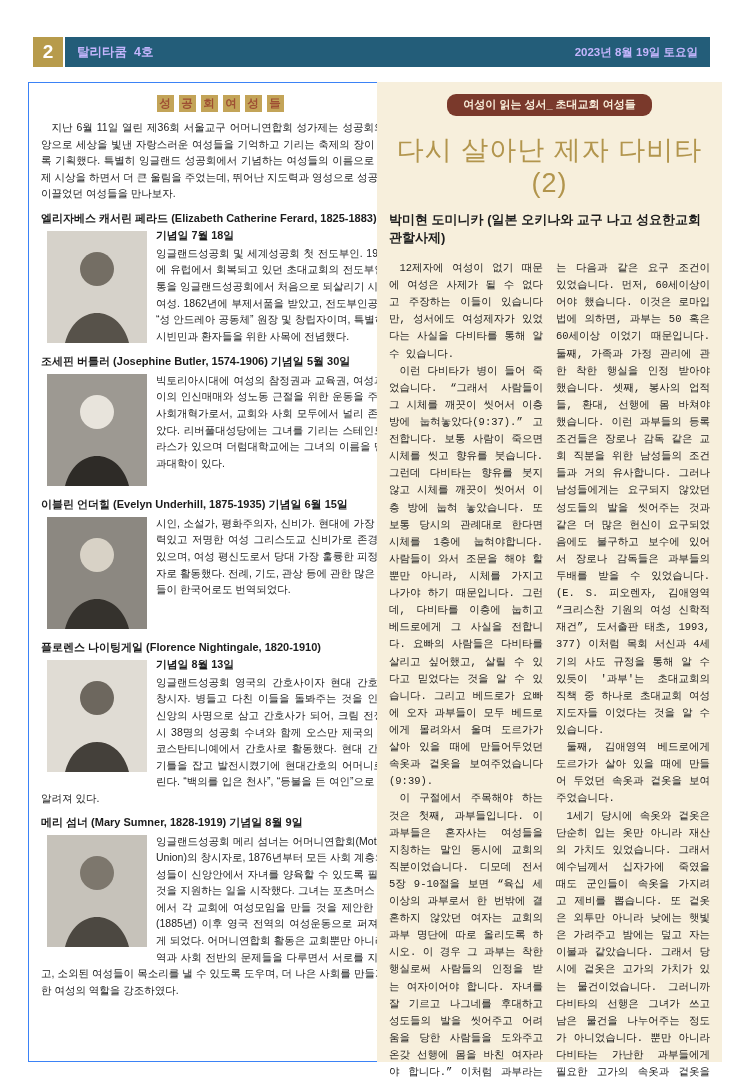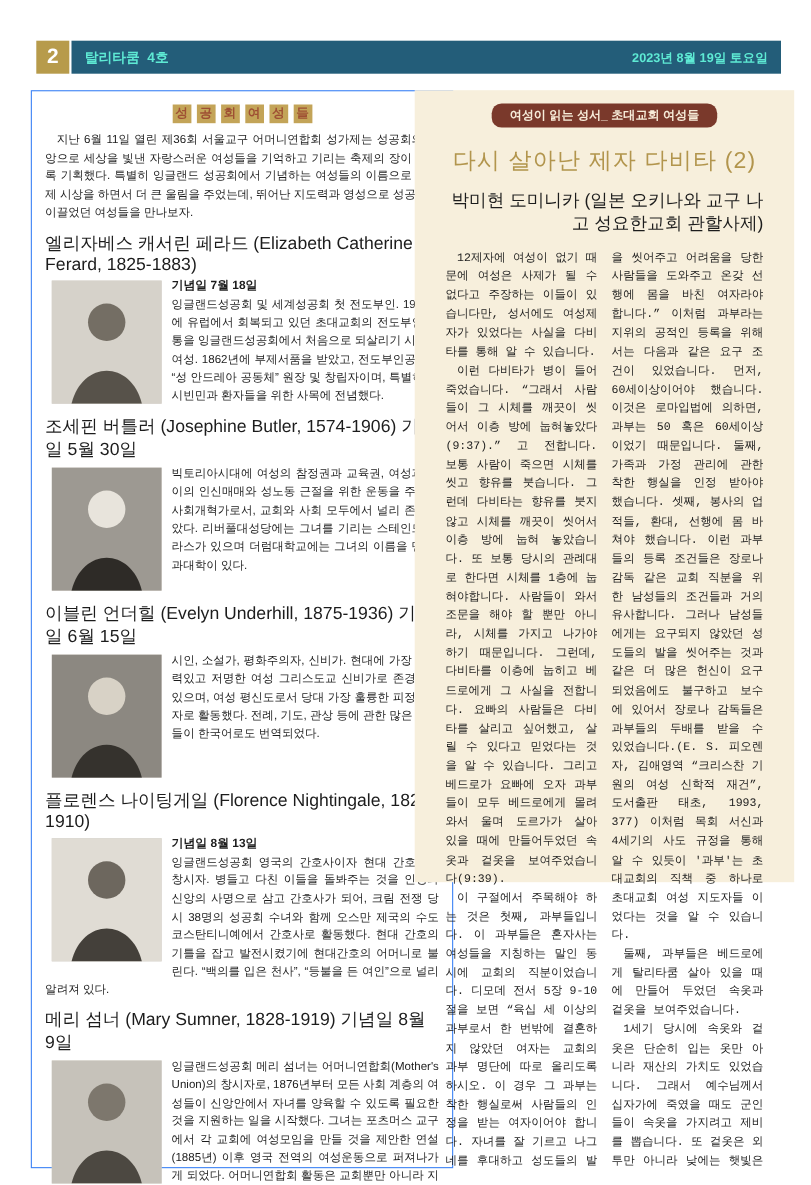--- a/index.html
+++ b/index.html
@@ -5,56 +5,56 @@
   html,body{margin:0;padding:0;}
   body{
     width:737px;height:1077px;position:relative;background:#ffffff;
     font-family:"Liberation Sans","DejaVu Sans",sans-serif;color:#1c1c1c;
     overflow:hidden;
   }
   
   .topbar{position:absolute;left:33px;top:37px;width:677px;height:30px;display:flex;}
   .pagenum{width:30px;height:30px;background:#b79b4b;color:#ffffff;font-size:19px;font-weight:bold;
     display:flex;align-items:center;justify-content:center;}
-  .bar{flex:1;margin-left:2px;background:#235d79;color:#5eead4;display:flex;align-items:center;
+  .bar{flex:1;margin-left:2px;background:#235d79;color:#c4b5fd;display:flex;align-items:center;
     justify-content:space-between;padding:0 12px;}
   .masthead{font-weight:bold;font-size:12.5px;white-space:pre;}
   .issuedate{font-size:11.5px;font-weight:bold;}
 
   
   .left-col{position:absolute;left:28px;top:82px;width:384px;height:980px;background:#ffffff;
     border:1px solid #3b82f6;box-sizing:border-box;padding:9px 12px;}
-  .right-col{position:absolute;left:377px;top:82px;width:345px;height:720px;background:#f7efdc;
-    box-sizing:border-box;padding:10px 28px;}
+  .right-col{position:absolute;left:377px;top:82px;width:345px;height:980px;background:#f7efdc;
+    box-sizing:border-box;padding:10px 12px;}
 
   
   .sec-title{text-align:center;margin:1px 0 7px;}
   .sec-title .ch{display:inline-block;width:17px;height:17px;line-height:17px;margin:0 2.5px;
     background:#c3a458;color:#9e4f33;font-weight:bold;font-size:11.5px;text-align:center;}
   .intro{font-size:10.5px;line-height:1.58;text-align:justify;text-indent:1em;margin:0 0 9px;}
   .bio{margin-bottom:8px;overflow:hidden;}
-  .bio h3{font-size:16px;margin:0 0 3px;font-weight:normal;}
+  .bio h3{font-size:11px;margin:0 0 3px;font-weight:bold;}
   .photo{float:left;width:100px;height:112px;margin:2px 9px 3px 6px;background:#d2cec6;}
   .photo svg{display:block;width:100%;height:100%;}
   .photo .bg{fill:#d6d2ca}.photo .head{fill:#746e64}.photo .torso{fill:#57524a}
   .photo.p2 .bg{fill:#9d9992}.photo.p2 .head{fill:#e8e4dc}.photo.p2 .torso{fill:#2e2b27}
   .photo.p3 .bg{fill:#8c8881}.photo.p3 .head{fill:#d8d2c6}.photo.p3 .torso{fill:#35322d}
   .photo.p4 .bg{fill:#e0dcd4}.photo.p4 .head{fill:#6d675e}.photo.p4 .torso{fill:#44403a}
   .photo.p5 .bg{fill:#c6c2ba}.photo.p5 .head{fill:#7d776d}.photo.p5 .torso{fill:#4c4841}
   .dateline{font-weight:bold;font-size:10.8px;margin:0 0 2px;}
   .dateline:empty{display:none;}
   .bio-body{font-size:10.5px;line-height:1.58;text-align:justify;margin:0;}
 
   
   .badge-wrap{text-align:center;margin-top:2px;}
   .badge{display:inline-block;background:#7a392b;color:#f7ecd9;font-size:11px;font-weight:bold;
     padding:3px 16px 4px;border-radius:9px;}
-  .art-title{text-align:center;font-size:21px;color:#b2954d;letter-spacing:1px;margin:16px 0 12px;
+  .art-title{text-align:center;font-size:27px;color:#b2954d;letter-spacing:1px;margin:16px 0 12px;
     font-weight:normal;}
-  .author{text-align:right;font-size:16px;font-weight:normal;margin:0 0 13px;}
+  .author{text-align:left;font-size:13px;font-weight:bold;margin:0 0 13px;}
   .art-body{column-count:2;column-gap:13px;height:846px;overflow:hidden;font-size:10.5px;
     line-height:1.63;text-align:justify;}
   .art-body p{margin:0;text-indent:1em;font-family:Liberation Mono, monospace;}
 </style>
 </head>
 <body>
 
 <div class="topbar">
   <div class="pagenum">2</div>
   <div class="bar">
@@ -90,21 +90,21 @@
           <rect class="bg" width="100" height="112"></rect>
           <circle class="head" cx="50" cy="38" r="17"></circle>
           <path class="torso" d="M18 112 C 28 72 72 72 82 112 Z"></path>
         </svg>
     </div>
 
     <p class="bio-body">빅토리아시대에 여성의 참정권과 교육권, 여성과 아이의 인신매매와 성노동 근절을 위한 운동을 주도한 사회개혁가로서, 교회와 사회 모두에서 널리 존경받았다. 리버풀대성당에는 그녀를 기리는 스테인드 글라스가 있으며 더럼대학교에는 그녀의 이름을 딴 단과대학이 있다.</p>
   </div>
 
   <div class="bio">
-    <h3>이블린 언더힐 (Evelyn Underhill, 1875-1936) 기념일 6월 15일</h3>
+    <h3>이블린 언더힐 (Evelyn Underhill, 1875-1935) 기념일 6월 15일</h3>
     <div class="photo p3">
       <svg viewBox="0 0 100 112" preserveAspectRatio="none">
           <rect class="bg" width="100" height="112"></rect>
           <circle class="head" cx="50" cy="38" r="17"></circle>
           <path class="torso" d="M18 112 C 28 72 72 72 82 112 Z"></path>
         </svg>
     </div>
 
     <p class="bio-body">시인, 소설가, 평화주의자, 신비가. 현대에 가장 영향력있고 저명한 여성 그리스도교 신비가로 존경받고 있으며, 여성 평신도로서 당대 가장 훌륭한 피정인도자로 활동했다. 전례, 기도, 관상 등에 관한 많은 저술들이 한국어로도 번역되었다.</p>
   </div>
@@ -140,17 +140,17 @@
 <div class="right-col">
   <div class="badge-wrap">
     <span class="badge">여성이 읽는 성서_ 초대교회 여성들</span>
   </div>
   <h1 class="art-title">다시 살아난 제자 다비타 (2)</h1>
   <p class="author">박미현 도미니카 (일본 오키나와 교구 나고 성요한교회 관할사제)</p>
   <div class="art-body">
     <p>12제자에 여성이 없기 때문에 여성은 사제가 될 수 없다고 주장하는 이들이 있습니다만, 성서에도 여성제자가 있었다는 사실을 다비타를 통해 알 수 있습니다.</p>
     <p>이런 다비타가 병이 들어 죽었습니다. “그래서 사람들이 그 시체를 깨끗이 씻어서 이층 방에 눕혀놓았다(9:37).” 고 전합니다. 보통 사람이 죽으면 시체를 씻고 향유를 붓습니다. 그런데 다비타는 향유를 붓지 않고 시체를 깨끗이 씻어서 이층 방에 눕혀 놓았습니다. 또 보통 당시의 관례대로 한다면 시체를 1층에 눕혀야합니다. 사람들이 와서 조문을 해야 할 뿐만 아니라, 시체를 가지고 나가야 하기 때문입니다. 그런데, 다비타를 이층에 눕히고 베드로에게 그 사실을 전합니다. 요빠의 사람들은 다비타를 살리고 싶어했고, 살릴 수 있다고 믿었다는 것을 알 수 있습니다. 그리고 베드로가 요빠에 오자 과부들이 모두 베드로에게 몰려와서 울며 도르가가 살아 있을 때에 만들어두었던 속옷과 겉옷을 보여주었습니다(9:39).</p>
     <p>이 구절에서 주목해야 하는 것은 첫째, 과부들입니다. 이 과부들은 혼자사는 여성들을 지칭하는 말인 동시에 교회의 직분이었습니다. 디모데 전서 5장 9-10절을 보면 “육십 세 이상의 과부로서 한 번밖에 결혼하지 않았던 여자는 교회의 과부 명단에 따로 올리도록 하시오. 이 경우 그 과부는 착한 행실로써 사람들의 인정을 받는 여자이어야 합니다. 자녀를 잘 기르고 나그네를 후대하고 성도들의 발을 씻어주고 어려움을 당한 사람들을 도와주고 온갖 선행에 몸을 바친 여자라야 합니다.” 이처럼 과부라는 지위의 공적인 등록을 위해서는 다음과 같은 요구 조건이 있었습니다. 먼저, 60세이상이어야 했습니다. 이것은 로마입법에 의하면, 과부는 50 혹은 60세이상 이었기 때문입니다. 둘째, 가족과 가정 관리에 관한 착한 행실을 인정 받아야 했습니다. 셋째, 봉사의 업적들, 환대, 선행에 몸 바쳐야 했습니다. 이런 과부들의 등록 조건들은 장로나 감독 같은 교회 직분을 위한 남성들의 조건들과 거의 유사합니다. 그러나 남성들에게는 요구되지 않았던 성도들의 발을 씻어주는 것과 같은 더 많은 헌신이 요구되었음에도 불구하고 보수에 있어서 장로나 감독들은 과부들의 두배를 받을 수 있었습니다.(E. S. 피오렌자, 김애영역 “크리스찬 기원의 여성 신학적 재건”, 도서출판 태초, 1993, 377) 이처럼 목회 서신과 4세기의 사도 규정을 통해 알 수 있듯이 '과부'는 초대교회의 직책 중 하나로 초대교회 여성 지도자들 이었다는 것을 알 수 있습니다.</p>
-    <p>둘째, 과부들은 베드로에게 탈리타쿰 살아 있을 때에 만들어 두었던 속옷과 겉옷을 보여주었습니다.</p>
+    <p>둘째, 김애영역 베드로에게 도르가가 살아 있을 때에 만들어 두었던 속옷과 겉옷을 보여주었습니다.</p>
     <p>1세기 당시에 속옷와 겉옷은 단순히 입는 옷만 아니라 재산의 가치도 있었습니다. 그래서 예수님께서 십자가에 죽였을 때도 군인들이 속옷을 가지려고 제비를 뽑습니다. 또 겉옷은 외투만 아니라 낮에는 햇빛은 가려주고 밤에는 덮고 자는 이불과 같았습니다. 그래서 당시에 겉옷은 고가의 가치가 있는 물건이었습니다. 그러니까 다비타의 선행은 그녀가 쓰고 남은 물건을 나누어주는 정도가 아니었습니다. 뿐만 아니라 다비타는 가난한 과부들에게 필요한 고가의 속옷과 겉옷을 나누어줄 수 있을 정도로 경제적으로도 풍요로운 독립된 여성이었다는 것을 짐작 할 수 있습니다.</p>
     <p>그리고 마지막으로 다비타는 다시 살아났습니다. 다비타는 예수님처럼, 나자로처럼, 죽음을 이기고 다시 살아난 여성입니다. 다비타는 하느님의 구원의 섭리를 직접 체험한 놀라운 기적을 경험한 여성입니다. 이 다비타의 이야기는 “요빠에 알려지자 많은 사람이 주를 믿게 되었다(9:42).” 고 전해집니다. 이처럼 다비타 삶은 다시 살아나기 전에도, 다시 살아난 후에도 많은 사람들에게 믿음의 통로가 되었습니다.</p>
   </div>
 </div>
 
 </body></html>

